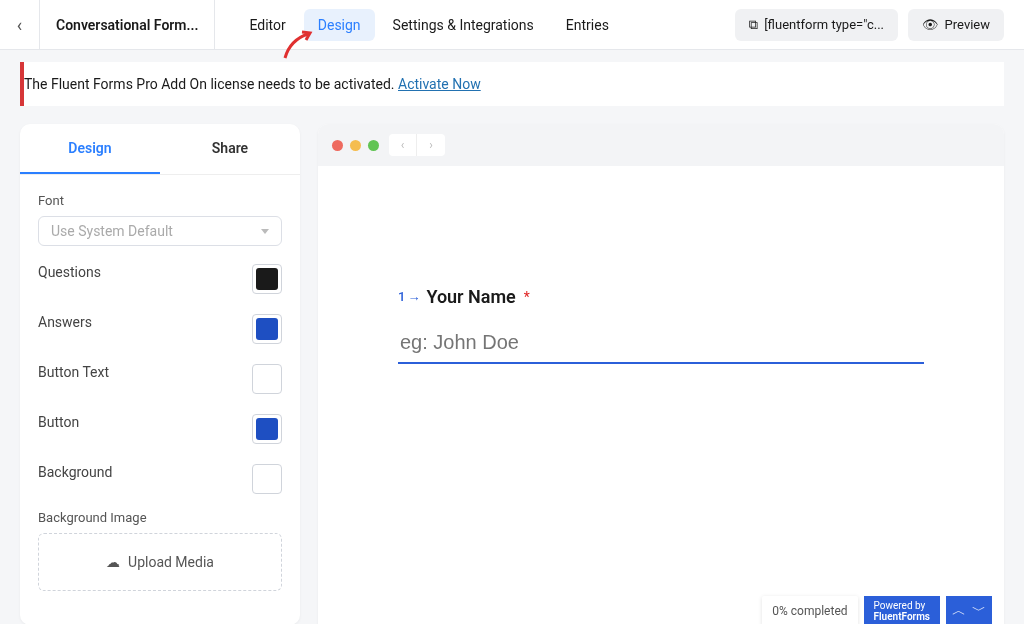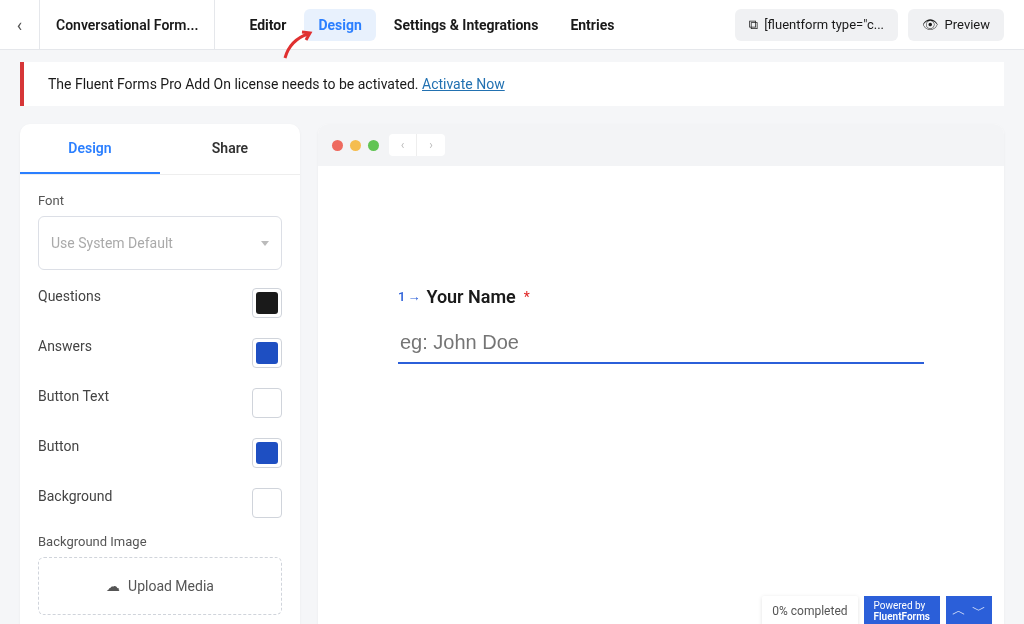--- a/index.html
+++ b/index.html
@@ -2,40 +2,40 @@
 <html><head>
   <meta charset="utf-8">
   <style>
     * { box-sizing: border-box; margin: 0; padding: 0; }
     body { font-family: -apple-system, BlinkMacSystemFont, "Segoe UI", Roboto, sans-serif; background: #f5f6f8; color: #1a1a1a; font-size: 14px; }
     
     .topbar { background: #fff; display: flex; align-items: center; height: 50px; border-bottom: 1px solid #e5e7eb; }
     .back-btn { width: 40px; height: 50px; display: flex; align-items: center; justify-content: center; border-right: 1px solid #e5e7eb; cursor: pointer; }
     .title-block { padding: 0 16px; font-weight: 600; border-right: 1px solid #e5e7eb; height: 50px; display: flex; align-items: center; min-width: 145px; }
     .nav-tabs { display: flex; gap: 4px; padding: 0 20px; }
-    .nav-tab { padding: 8px 14px; border-radius: 6px; cursor: pointer; font-weight: 700; }
+    .nav-tab { padding: 8px 14px; border-radius: 6px; cursor: pointer; font-weight: 400; }
     .nav-tab.active { background: #e8f1fd; color: #2b7fff; }
     .top-right { margin-left: auto; display: flex; gap: 10px; padding-right: 20px; }
     .chip { background: #f0f1f3; padding: 8px 14px; border-radius: 6px; display: flex; align-items: center; gap: 6px; cursor: pointer; font-size: 13px; }
     
     .arrow-annot { position: absolute; left: 280px; top: 30px; pointer-events: none; }
     .arrow-annot svg { width: 40px; height: 30px; }
 
-    .notice { margin: 12px 20px 0 20px; border-left: 4px solid #d63638; background: #fff; padding: 14px 24px; font-size: 14px; }
+    .notice { margin: 12px 20px 0 20px; border-left: 4px solid #d63638; background: #fff; padding: 14px 0; font-size: 14px; }
     .notice a { color: #2271b1; text-decoration: underline; }
 
     .workspace { display: flex; gap: 18px; padding: 18px 20px; align-items: flex-start; }
     
     .side-panel { width: 280px; background: #fff; border-radius: 10px; padding: 0; box-shadow: 0 1px 3px rgba(0,0,0,.05); }
     .side-tabs { display: flex; border-bottom: 1px solid #eee; }
     .side-tab { flex: 1; text-align: center; padding: 16px 0; font-weight: 600; cursor: pointer; color: #333; }
     .side-tab.active { color: #2b7fff; border-bottom: 2px solid #2b7fff; }
     .panel-body { padding: 16px 18px 4px 18px; }
     .panel-label { font-size: 13px; color: #555; margin-bottom: 8px; margin-top: 2px; }
-    .select { width: 100%; border: 1px solid #dcdfe6; border-radius: 6px; padding: 18px 12px; color: #aaa; display: flex; justify-content: space-between; align-items: center; margin-bottom: 8px; }
+    .select { width: 100%; border: 1px solid #dcdfe6; border-radius: 6px; padding: 6px 12px; color: #aaa; display: flex; justify-content: space-between; align-items: center; margin-bottom: 8px; }
     .opt-row { display: flex; align-items: flex-start; justify-content: space-between; padding: 10px 0; }
     .opt-row .label { font-size: 14px; color: #444; }
     .swatch { width: 30px; height: 30px; border-radius: 4px; border: 1px solid #d0d4db; display: flex; align-items: center; justify-content: center; }
     .swatch-inner { width: 22px; height: 22px; border-radius: 3px; }
     .upload-box { border: 1px dashed #d0d4db; border-radius: 6px; padding: 20px; text-align: center; margin-top: 8px; cursor: pointer; display:flex; align-items:center; justify-content:center; gap:8px; color:#555; }
     .toggle-row { display: flex; align-items: center; justify-content: space-between; padding: 8px 0; }
 
     .preview { flex: 1; background: #fff; border-radius: 10px; box-shadow: 0 1px 3px rgba(0,0,0,.05); overflow: hidden; position: relative; height: 510px; }
     .browser-bar { background: #f3f4f6; padding: 10px 14px; display: flex; align-items: center; gap: 10px; }
     .dots { display: flex; gap: 7px; }

